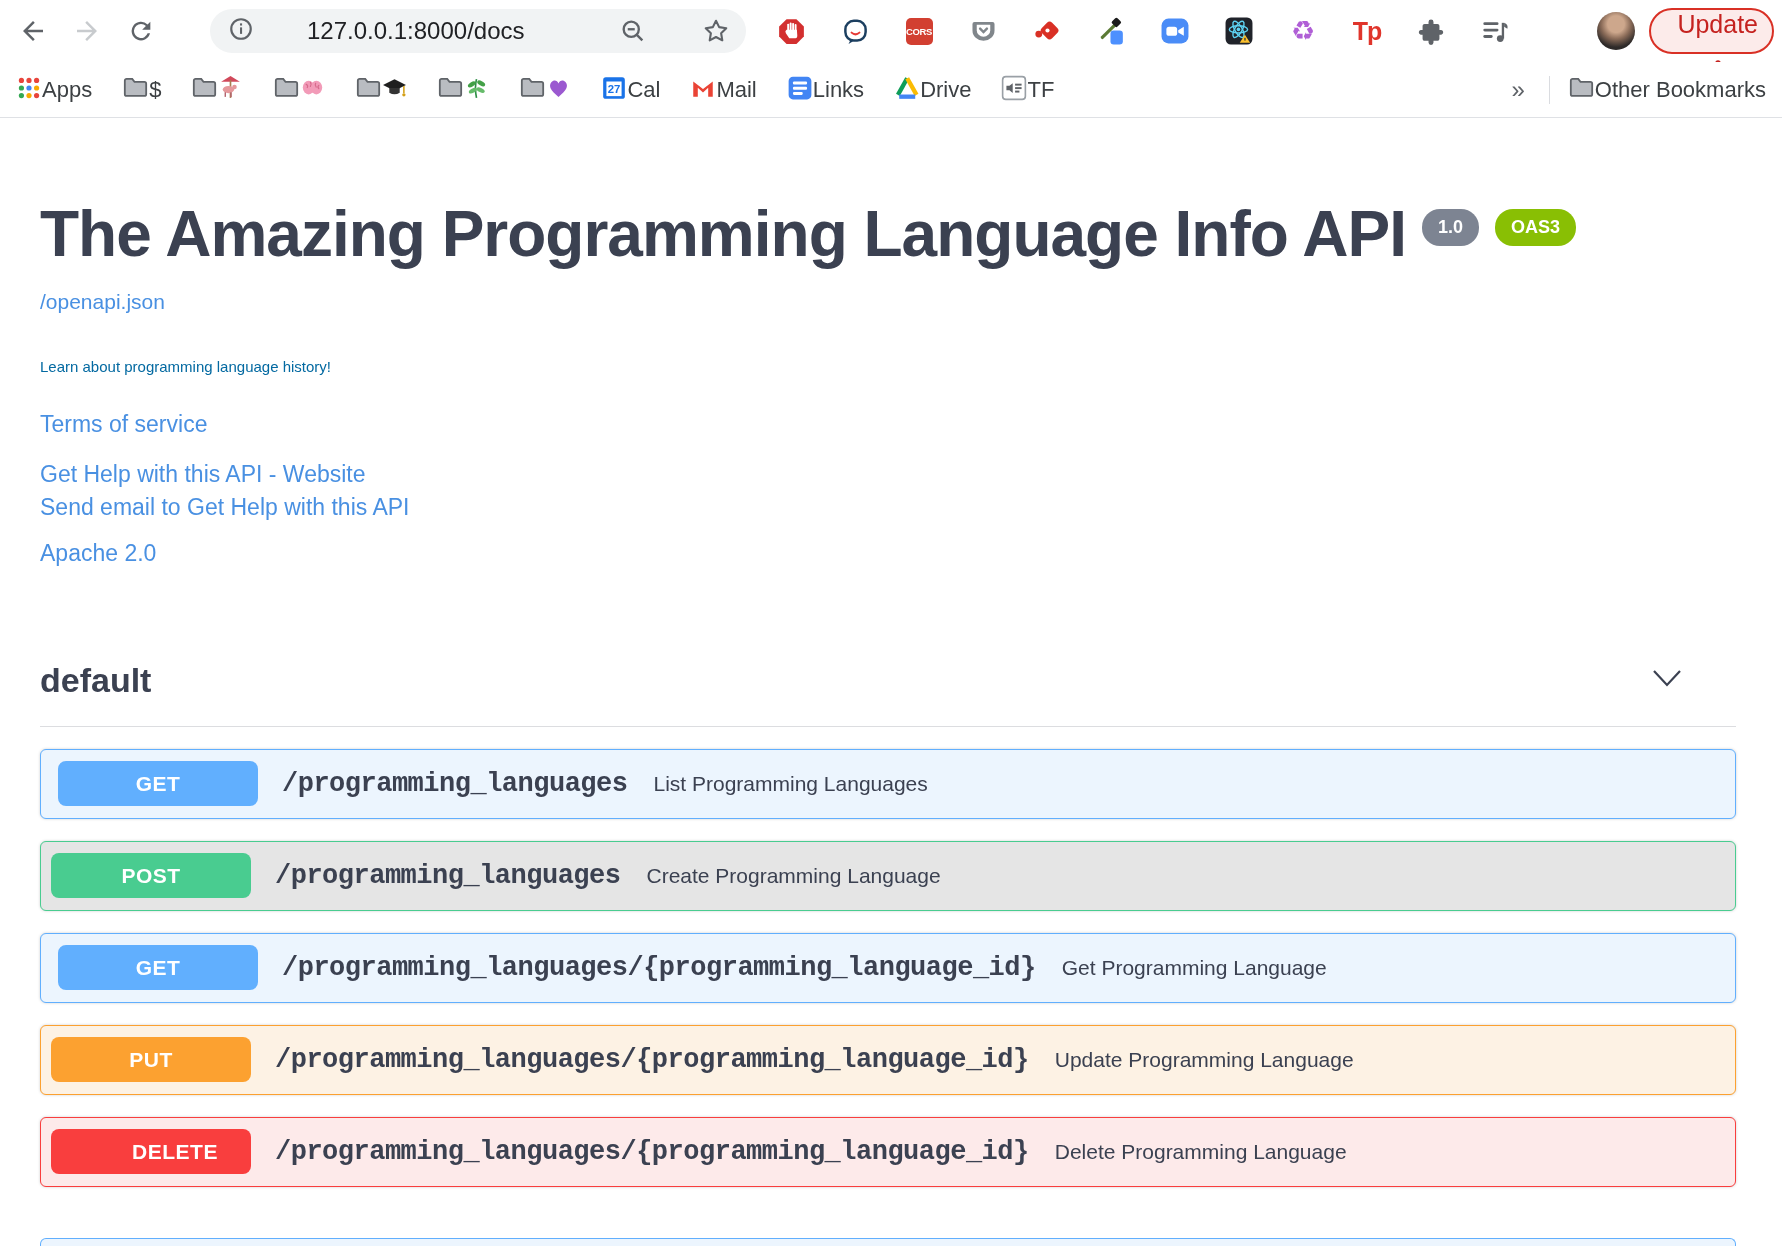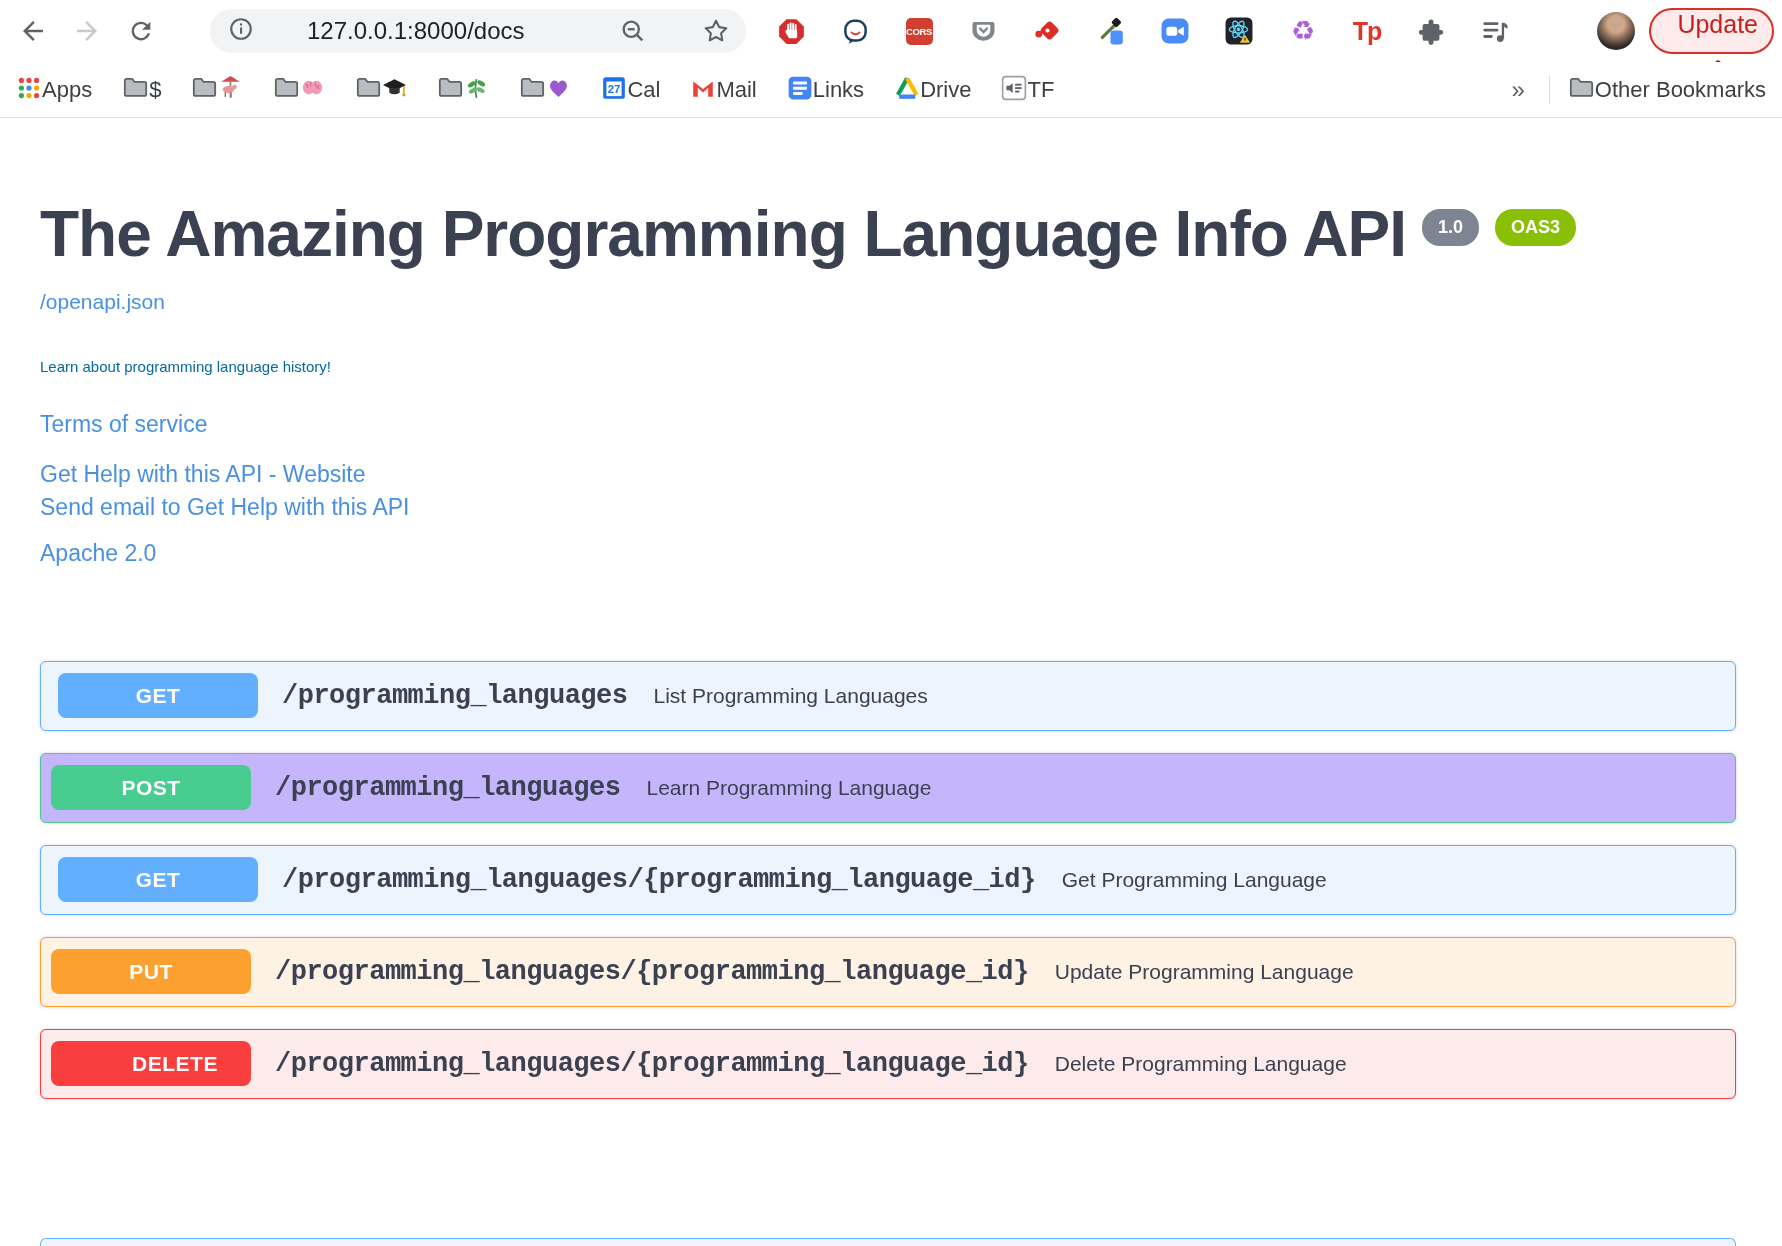--- a/index.html
+++ b/index.html
@@ -67,21 +67,21 @@
              box-shadow:0 0 3px rgba(0,0,0,.19); cursor:pointer; }
   .op-method { width:200px; height:45px; margin-left:10px; border-radius:8px; color:#fff;
                font-weight:bold; font-size:21px; display:flex; align-items:center; justify-content:center;
                letter-spacing:.5px; }
   .op-path { margin-left:24px; font-family:"Liberation Mono", monospace; font-weight:bold;
              font-size:27px; color:#3b4151; letter-spacing:-.5px; }
   .op-summary { margin-left:26px; font-size:21px; color:#3b4151; }
 
   .op-get    { background:#ecf5fe; border:1px solid #61affe; }
   .op-get    .op-method { background:#61affe;margin-left:17px; }
-  .op-post   { background:#c4b5fd; border:1px solid #49cc90; }
+  .op-post   { background:#e5e5e5; border:1px solid #49cc90; }
   .op-post   .op-method { background:#49cc90; }
   .op-put    { background:#fdf2e4; border:1px solid #fca130; }
   .op-put    .op-method { background:#fca130; }
   .op-delete { background:#fdeaea; border:1px solid #f93e3e; }
   .op-delete .op-method { background:#f93e3e;padding-left:48px; }
 
   .op-sliver { position:absolute; left:40px; right:46px; top:1238px; height:12px;
                border-radius:6px 6px 0 0; background:#ecf5fe; border:1px solid #61affe; border-bottom:none; }
 </style>
 </head>
@@ -425,31 +425,39 @@
     <div class="pair">
       <a class="doclink">Get Help with this API - Website</a><br>
       <a class="doclink">Send email to Get Help with this API</a>
     </div>
     <div class="license-line">
       <a class="doclink">Apache 2.0</a>
     </div>
   </div>
 
   <div class="tag-section">
+    <div class="tag-header">
+      <span class="tag-title">default</span>
+      <span class="tag-chevron">
+        <svg width="30" height="18" viewBox="0 0 30 18">
+            <polyline points="2,2 15,16 28,2" fill="none" stroke="#3b4151" stroke-width="2.2"></polyline>
+          </svg>
+      </span>
+    </div>
 
     <div class="opblock op-get">
       <span class="op-method">GET</span>
       <span class="op-path">/programming_languages</span>
       <span class="op-summary">List Programming Languages</span>
     </div>
 
     <div class="opblock op-post">
       <span class="op-method">POST</span>
       <span class="op-path">/programming_languages</span>
-      <span class="op-summary">Learn Programming Language</span>
+      <span class="op-summary">Create Programming Language</span>
     </div>
 
     <div class="opblock op-get">
       <span class="op-method">GET</span>
       <span class="op-path">/programming_languages/{programming_language_id}</span>
       <span class="op-summary">Get Programming Language</span>
     </div>
 
     <div class="opblock op-put">
       <span class="op-method">PUT</span>

